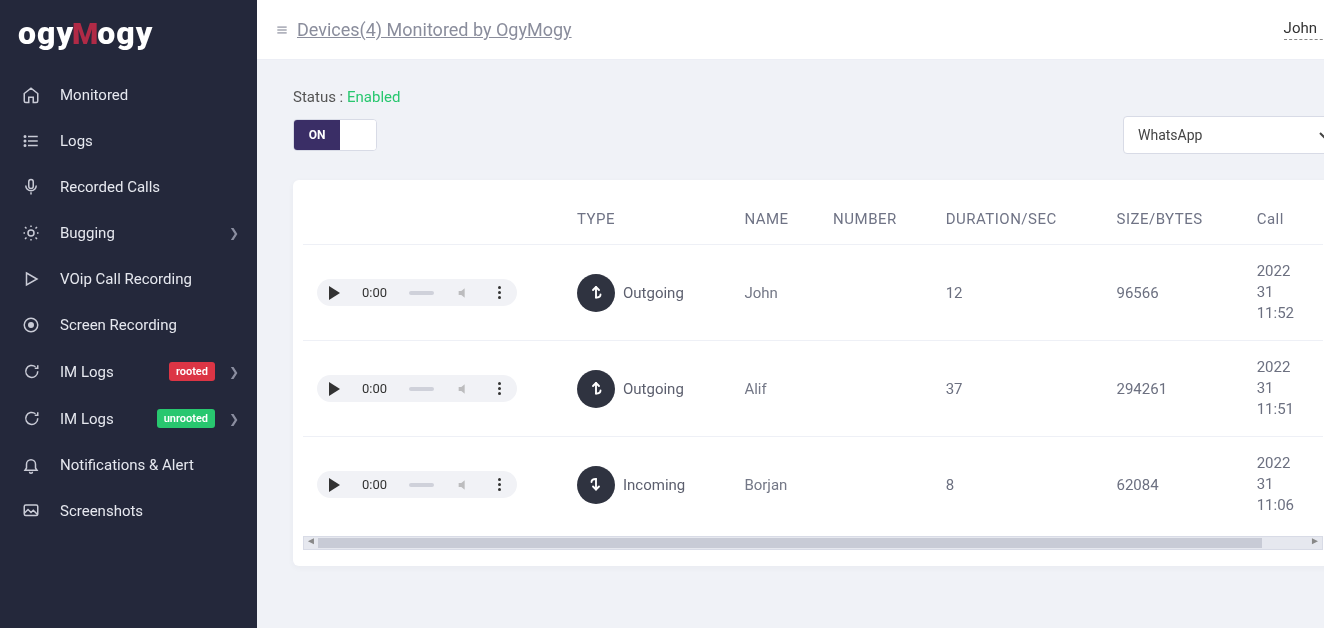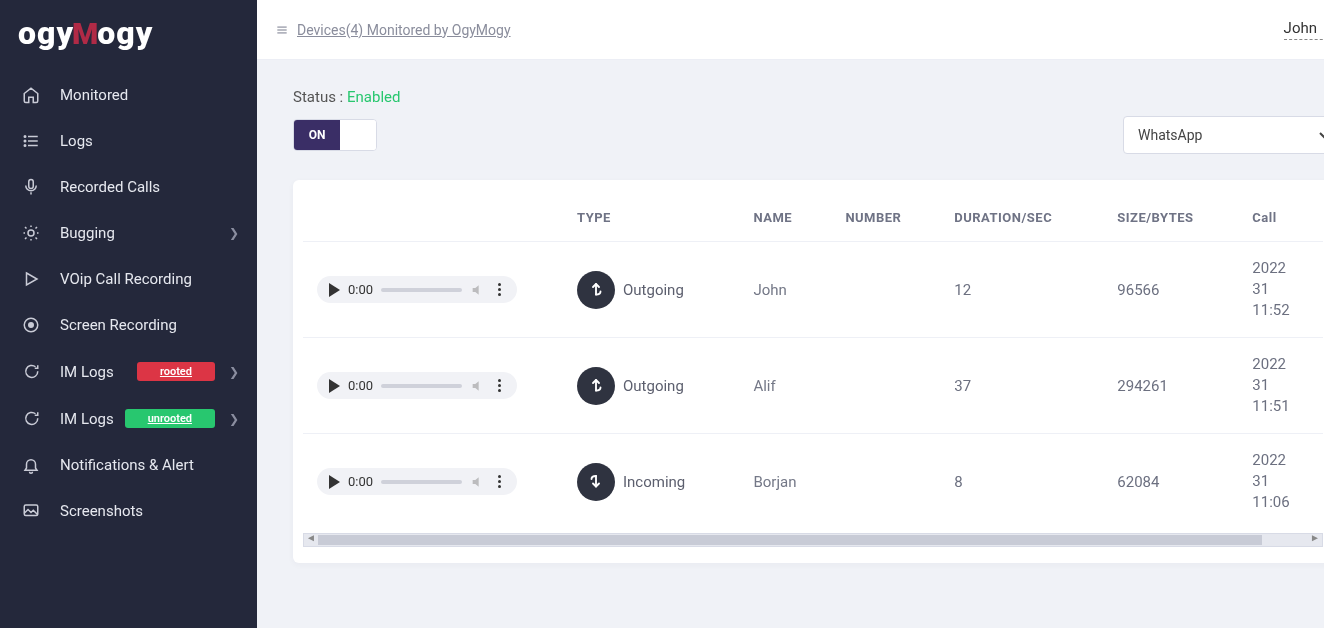--- a/index.html
+++ b/index.html
@@ -7,43 +7,43 @@
     .layout { display:flex; height:628px;}
     
     .sidebar { width:257px; background:#24283b; color:#fff; flex-shrink:0; display:flex; flex-direction:column;}
     .logo { padding:14px 18px 14px; }
     .logo-text { font-family:Georgia,"Times New Roman",serif; font-weight:900; font-size:32px; letter-spacing:1px; color:#fff; display:flex; align-items:center;}
     .logo-m { color:#b02a46; font-size:30px; position:relative; top:0px; font-weight:900; margin:0 -2px;}
     .nav { flex:1; padding-top:6px;}
     .nav-item { display:flex; align-items:center; padding:14px 20px; color:#e6e8ef; font-size:15px; cursor:pointer; position:relative;}
     .nav-item .icon { width:22px; display:inline-flex; justify-content:center; margin-right:18px; color:#c9cbd6;}
     .chev { position:absolute; right:18px; color:#8b8ea0; font-size:12px;}
-    .badge { font-size:11px; padding:3px 23px; border-radius:3px; font-weight:600; margin-left:auto; margin-right:22px;text-decoration:underline;}
+    .badge { font-size:11px; padding:3px 7px; border-radius:3px; font-weight:600; margin-left:auto; margin-right:22px;}
     .badge-red { background:#dc3545; color:#fff;}
     .badge-green { background:#28c76f; color:#fff;}
     
     .main { flex:1; display:flex; flex-direction:column; background:#f0f2f7;}
     .topbar { height:60px; background:#fff; display:flex; align-items:center; padding:0 28px 0 18px; border-bottom:1px solid #eceef5;}
-    .breadcrumb-link { color:#8a8d9c; font-size:14px; text-decoration:underline; display:flex; align-items:center; gap:8px;}
+    .breadcrumb-link { color:#8a8d9c; font-size:18px; text-decoration:underline; display:flex; align-items:center; gap:8px;}
     .user-drop { margin-left:auto; color:#333; font-size:15px; border-bottom:1px dashed #888; padding-bottom:2px; cursor:pointer; display:flex; align-items:center; gap:6px;}
     .content { padding:28px 28px 0 36px;}
     .status-line { font-size:15px; color:#555;}
     .status-enabled { color:#28c76f;margin-top:18px;}
     .toggle-row { display:flex; align-items:center; margin-top:10px; }
     .toggle { width:84px; height:32px; border-radius:4px; background:#fff; border:1px solid #d8dbe6; display:flex; overflow:hidden; cursor:pointer;}
     .toggle-on { width:46px; background:#3a2e66; color:#fff; font-size:12px; font-weight:700; display:flex; align-items:center; justify-content:center;}
     .toggle-off { flex:1; background:#fff;}
     .filter-select { margin-left:auto; width:210px; height:38px; border:1px solid #d8dbe6; border-radius:4px; padding:0 10px; font-size:14px; background:#fff; color:#444;}
     .card { background:#fff; border-radius:6px; margin-top:26px; padding:20px 10px 16px; box-shadow:0 2px 6px rgba(40,50,80,.04);}
     .table-wrap { overflow-x:auto; position:relative;}
     table { width:100%; border-collapse:collapse; min-width:1020px;}
-    th { text-align:left; font-size:13px; letter-spacing:.5px; color:#6f7385; font-weight:700; padding:10px 14px 16px; white-space:nowrap;}
+    th { text-align:left; font-size:15px; letter-spacing:.5px; color:#6f7385; font-weight:400; padding:10px 14px 16px; white-space:nowrap;}
     td { padding:16px 14px; border-top:1px solid #eef0f6; font-size:15px; color:#6c7080; vertical-align:middle; white-space:nowrap;}
     .td-name { color:#747887;}
-    .audio-pill { width:200px; height:27px; background:#f1f2f6; border-radius:30px; display:flex; align-items:center; padding:12px 12px; gap:8px;}
+    .audio-pill { width:200px; height:27px; background:#f1f2f6; border-radius:30px; display:flex; align-items:center; padding:12px 12px; gap:22px;}
     .play-btn { width:0;height:0;border-style:solid;border-width:7px 0 7px 11px;border-color:transparent transparent transparent #333; cursor:pointer;}
     .audio-time { font-size:13px; color:#333;}
     .audio-bar { flex:1; height:4px; background:#cfd1da; border-radius:2px;}
     .speaker { width:16px;height:16px; opacity:.5;}
     .kebab { display:flex; flex-direction:column; gap:2px; cursor:pointer; padding:2px 4px;}
     .kebab span{ width:3px;height:3px;background:#333;border-radius:50%;}
     .dir-badge { width:38px; height:38px; border-radius:50%; background:#2f3340; display:inline-flex; align-items:center; justify-content:center; margin-right:8px; vertical-align:middle;}
     .dir-label { vertical-align:middle; color:#5c5f6e;}
     .hscroll { height:14px; background:#e6e8ef; margin-top:4px; position:relative; border:1px solid #d8dbe6;}
     .hscroll::before{content:"◄";position:absolute;left:2px;top:-2px;font-size:10px;color:#888;}

